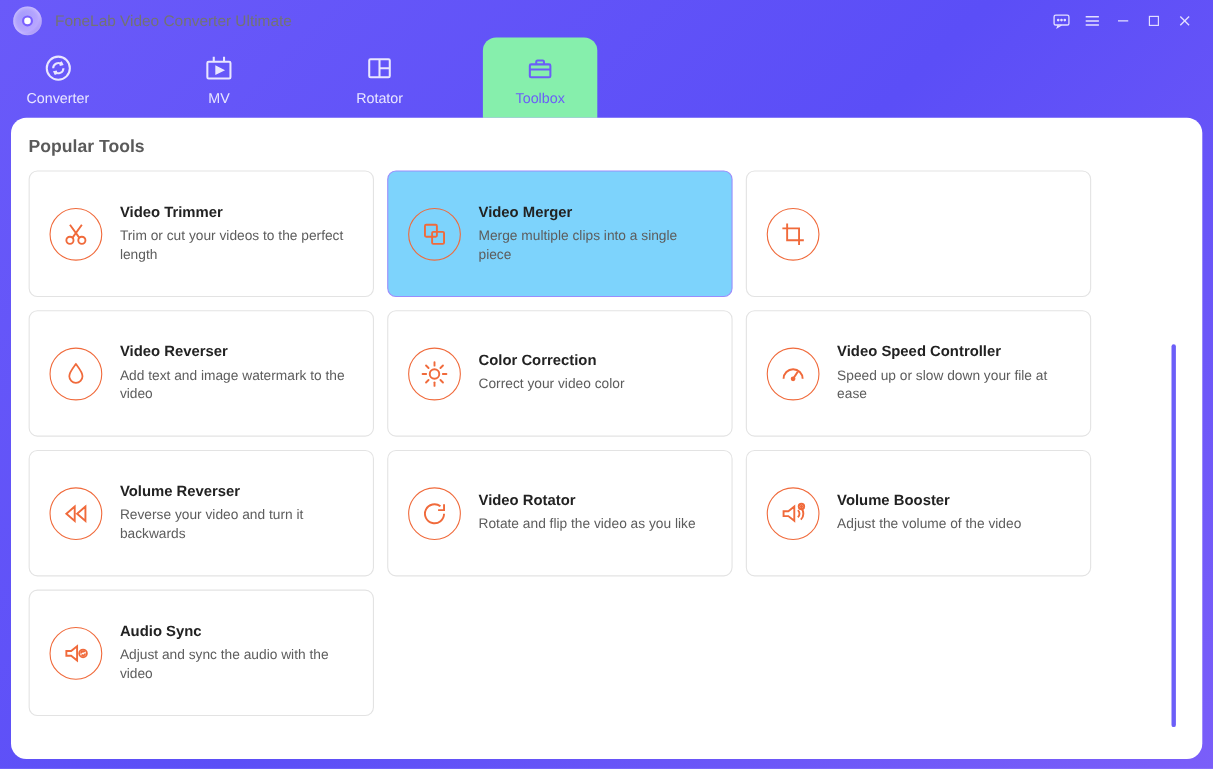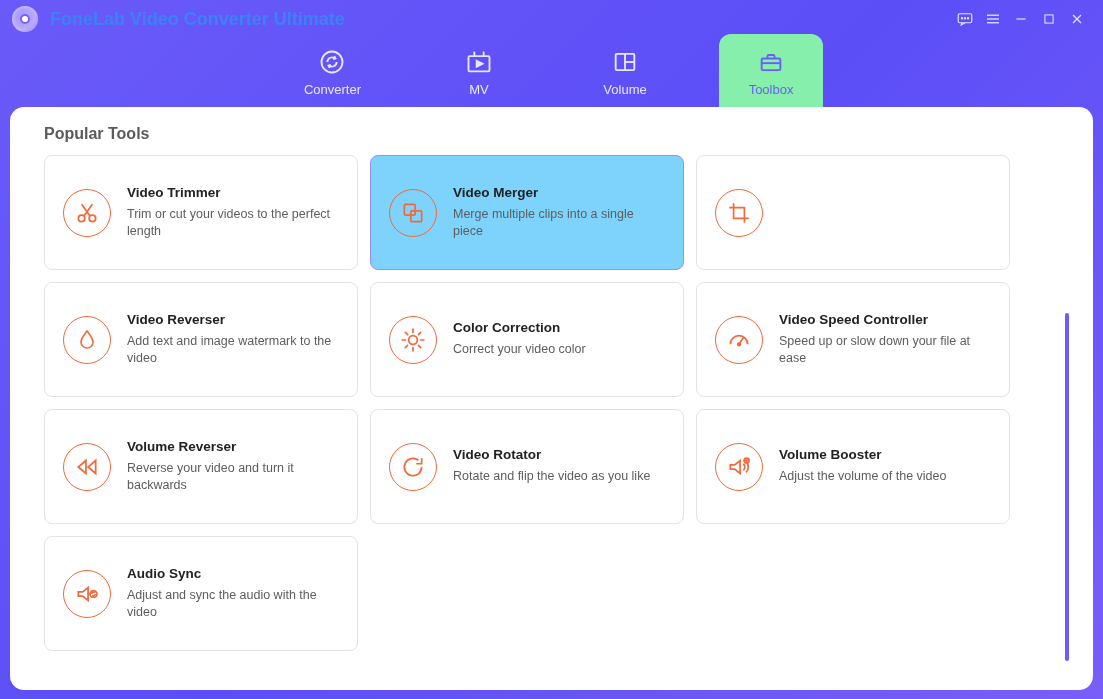--- a/index.html
+++ b/index.html
@@ -22,52 +22,51 @@
     background: radial-gradient(circle at 35% 35%, #fff6, #b9a7ff 60%, #6e55e8);
     display: flex; align-items: center; justify-content: center;
     margin-right: 12px;
     box-shadow: inset 0 0 4px #fff8;
   }
   .logo-dot {
     width: 10px; height: 10px; border-radius: 50%;
     border: 2px solid #7a5fff;
     background: #fff;
   }
-  .app-title { font-size: 18px; color: #3b82f6; font-weight: bold; }
+  .app-title { font-size: 14px; color: #737373; }
   .title-spacer { flex: 1; }
   .win-btn {
     width: 28px; height: 28px;
     display: flex; align-items: center; justify-content: center;
     color: #e4e0ff; cursor: pointer;
   }
   .tabs {
     height: 69px;
     display: flex;
-    justify-content: center;
     gap: 42px;
     align-items: flex-end;
   }
   .tab {
     display: flex; flex-direction: column; align-items: center;
     color: #e9e6ff; cursor: pointer;
     padding: 14px 24px 10px; border-radius: 12px 12px 0 0;
     min-width: 104px;
     position: relative;
   }
   .tab.active {
     background: #86efac;
     color: #6b5ef8;
   }
   .tab-label { font-size: 13px; margin-top: 6px; }
   .main {
     margin: 0 10px 9px;
     height: 583px;
     background: #fff;
     border-radius: 14px;
-    padding: 18px 34px 8px;
+    padding: 18px 16px 8px;
     position: relative;
   }
   .section-title {
     font-size: 16px; font-weight: 600; color: #5a5a5a;
     margin-bottom: 12px;
   }
   .grid {
     display: flex; flex-wrap: wrap; gap: 12px;
     height: 520px;
     padding-bottom: 10px;
@@ -168,21 +167,21 @@
         <path d="M10 11l5 2.5-5 2.5z" fill="currentColor"></path>
       </svg>
     <span class="tab-label">MV</span>
   </div>
   <div class="tab">
     <svg width="28" height="28" viewBox="0 0 24 24" fill="none" stroke="currentColor" stroke-width="1.6">
         <rect x="4" y="5" width="16" height="14" rx="1"></rect>
         <line x1="12" y1="5" x2="12" y2="19"></line>
         <line x1="12" y1="12" x2="20" y2="12"></line>
       </svg>
-    <span class="tab-label">Volume</span>
+    <span class="tab-label">Rotator</span>
   </div>
   <div class="tab active">
     <svg width="28" height="28" viewBox="0 0 24 24" fill="none" stroke="currentColor" stroke-width="1.6">
         <rect x="4" y="9" width="16" height="10" rx="1"></rect>
         <path d="M4 13h16"></path>
         <path d="M9 9V7a1 1 0 0 1 1-1h4a1 1 0 0 1 1 1v2"></path>
       </svg>
     <span class="tab-label">Toolbox</span>
   </div>
 </div>

